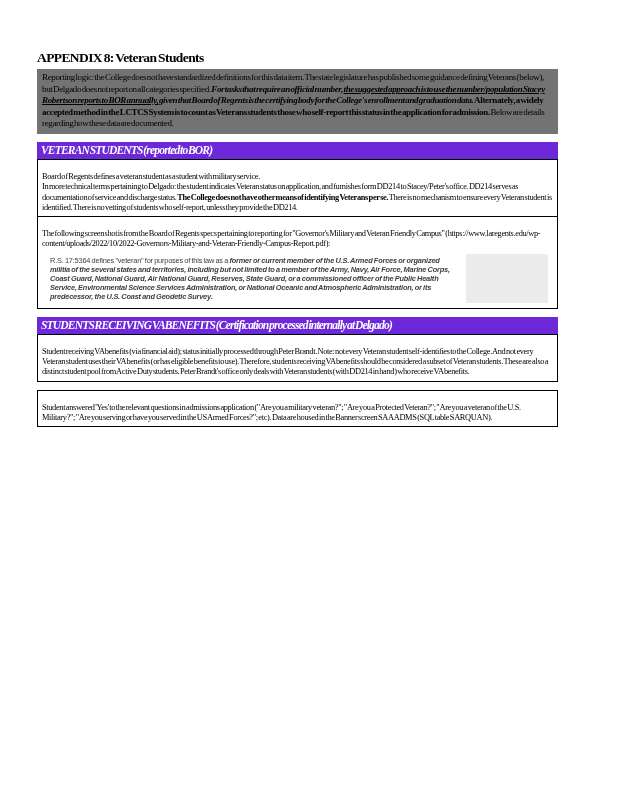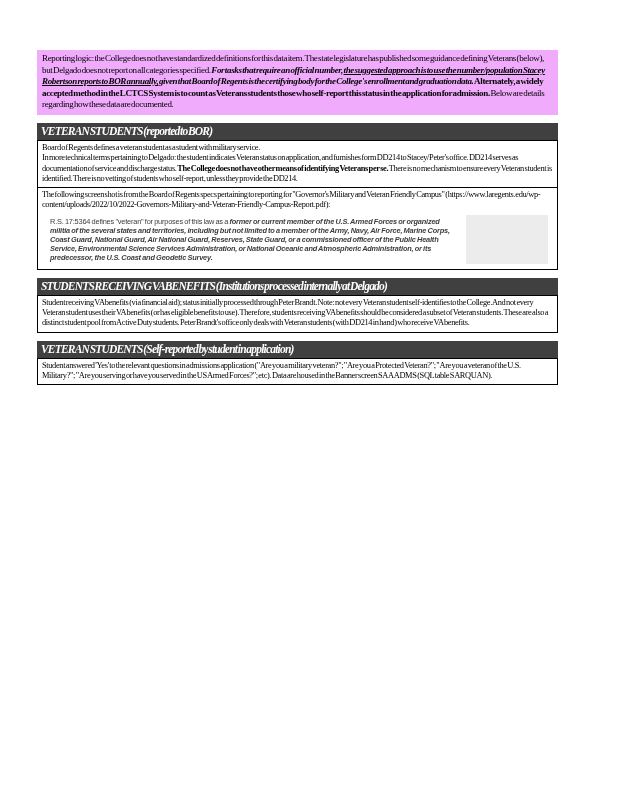--- a/index.html
+++ b/index.html
@@ -13,44 +13,44 @@
   }
   .page {
     position:absolute; left:37px; top:50px; width:521px;
   }
   .doc-title {
     font-size:13.5px; font-weight:bold;
     letter-spacing:-0.6px; word-spacing:-1px;
     margin:0 0 4px 0; line-height:15px;
   }
   .green-box {
-    background:#f0abfc;
+    background:#737373;
     padding:3px 5px 4px 5px;
     font-size:9px; line-height:11.6px;
     letter-spacing:-0.35px; word-spacing:-1.3px;
     margin-bottom:8px;
   }
   .bi  { font-weight:bold; font-style:italic; }
   .biu { font-weight:bold; font-style:italic; text-decoration:underline; }
   .b   { font-weight:bold; }
   .i   { font-style:italic;font-weight:bold; }
   .section-bar {
-    background:#404040; color:#ffffff;
+    background:#6d28d9; color:#ffffff;
     height:17px; line-height:17px;
     font-size:11.5px; font-weight:bold; font-style:italic;
     letter-spacing:-0.8px; word-spacing:-1.5px;
     padding-left:4px;
     overflow:hidden; white-space:nowrap;
   }
   .tbl {
     border:1.5px solid #000;
     margin-bottom:8px;
   }
   .tbl-row {
-    padding:2px 5px 3px 4px;
+    padding:12px 5px 3px 4px;
     font-size:8.4px; line-height:10.3px;
     letter-spacing:-0.35px; word-spacing:-1.1px;
   }
   .tbl-row + .tbl-row { border-top:1.2px solid #000; }
   .tbl-row p { margin:0; }
   .shot {
     display:flex; align-items:stretch;
     margin:4px 0 2px 4px;
     width:502px;
   }
@@ -63,20 +63,21 @@
     padding:2px 6px 2px 4px;
   }
   .shot-text div { margin:0; }
   .shot-gray { flex:1; background:#ececec; }
 </style>
 </head>
 <body>
 
 <div class="page">
 
+  <h1 class="doc-title">APPENDIX 8: Veteran Students</h1>
 
   <div class="green-box">
     <span>Reporting logic: the College does not have standardized definitions for this data item.  The state legislature has published some guidance defining Veterans (below), but Delgado does not report on all categories specified. </span><span class="bi">For tasks that require an official number, </span><span class="biu">the suggested approach is to use the number/population Stacey Robertson reports to BOR annually,</span><span class="bi"> given that Board of Regents is the certifying body for the College's enrollment and graduation data. </span><span class="b">Alternately, a widely accepted method in the LCTCS System is to count as Veterans students those who self-report this status in the application for admission. </span><span>Below are details regarding how these data are documented.</span>
   </div>
 
   <div class="section-bar">
     <span>VETERAN STUDENTS (reported to BOR)</span>
   </div>
   <div class="tbl">
     <div class="tbl-row">
@@ -88,30 +89,27 @@
       <div class="shot">
         <div class="shot-text">
           <div><span>R.S. 17:5364 defines "veteran" for purposes of this law as a </span><span class="i">former or current member of the U.S. Armed Forces or organized militia of the several states and territories, including but not limited to a member of the Army, Navy, Air Force, Marine Corps, Coast Guard, National Guard, Air National Guard, Reserves, State Guard, or a commissioned officer of the Public Health Service, Environmental Science Services Administration, or National Oceanic and Atmospheric Administration, or its predecessor, the U.S. Coast and Geodetic Survey.</span></div>
         </div>
         <div class="shot-gray"></div>
       </div>
     </div>
   </div>
 
   <div class="section-bar">
-    <span>STUDENTS RECEIVING VA BENEFITS (Institutions processed internally at Delgado)</span>
+    <span>STUDENTS RECEIVING VA BENEFITS (Certification processed internally at Delgado)</span>
   </div>
   <div class="tbl">
     <div class="tbl-row">
       <p>Student receiving VA benefits (via financial aid); status initially processed through Peter Brandt.  Note: not every Veteran student self-identifies to the College.  And not every Veteran student uses their VA benefits (or has eligible benefits to use).  Therefore, students receiving VA benefits should be considered a subset of Veteran students.  These are also a distinct student pool from Active Duty students.  Peter Brandt's office only deals with Veteran students (with DD214 in hand) who receive VA benefits.</p>
     </div>
   </div>
 
-  <div class="section-bar">
-    <span>VETERAN STUDENTS (Self-reported by student in application)</span>
-  </div>
   <div class="tbl">
     <div class="tbl-row">
       <p>Student answered 'Yes' to the relevant questions in admissions application ("Are you a military veteran?"; "Are you a Protected Veteran?"; "Are you a veteran of the U.S. Military?"; "Are you serving or have you served in the US Armed Forces?"; etc).  Data are housed in the Banner screen SAAADMS (SQL table SARQUAN).</p>
     </div>
   </div>
 
 </div>
 
 </body></html>

